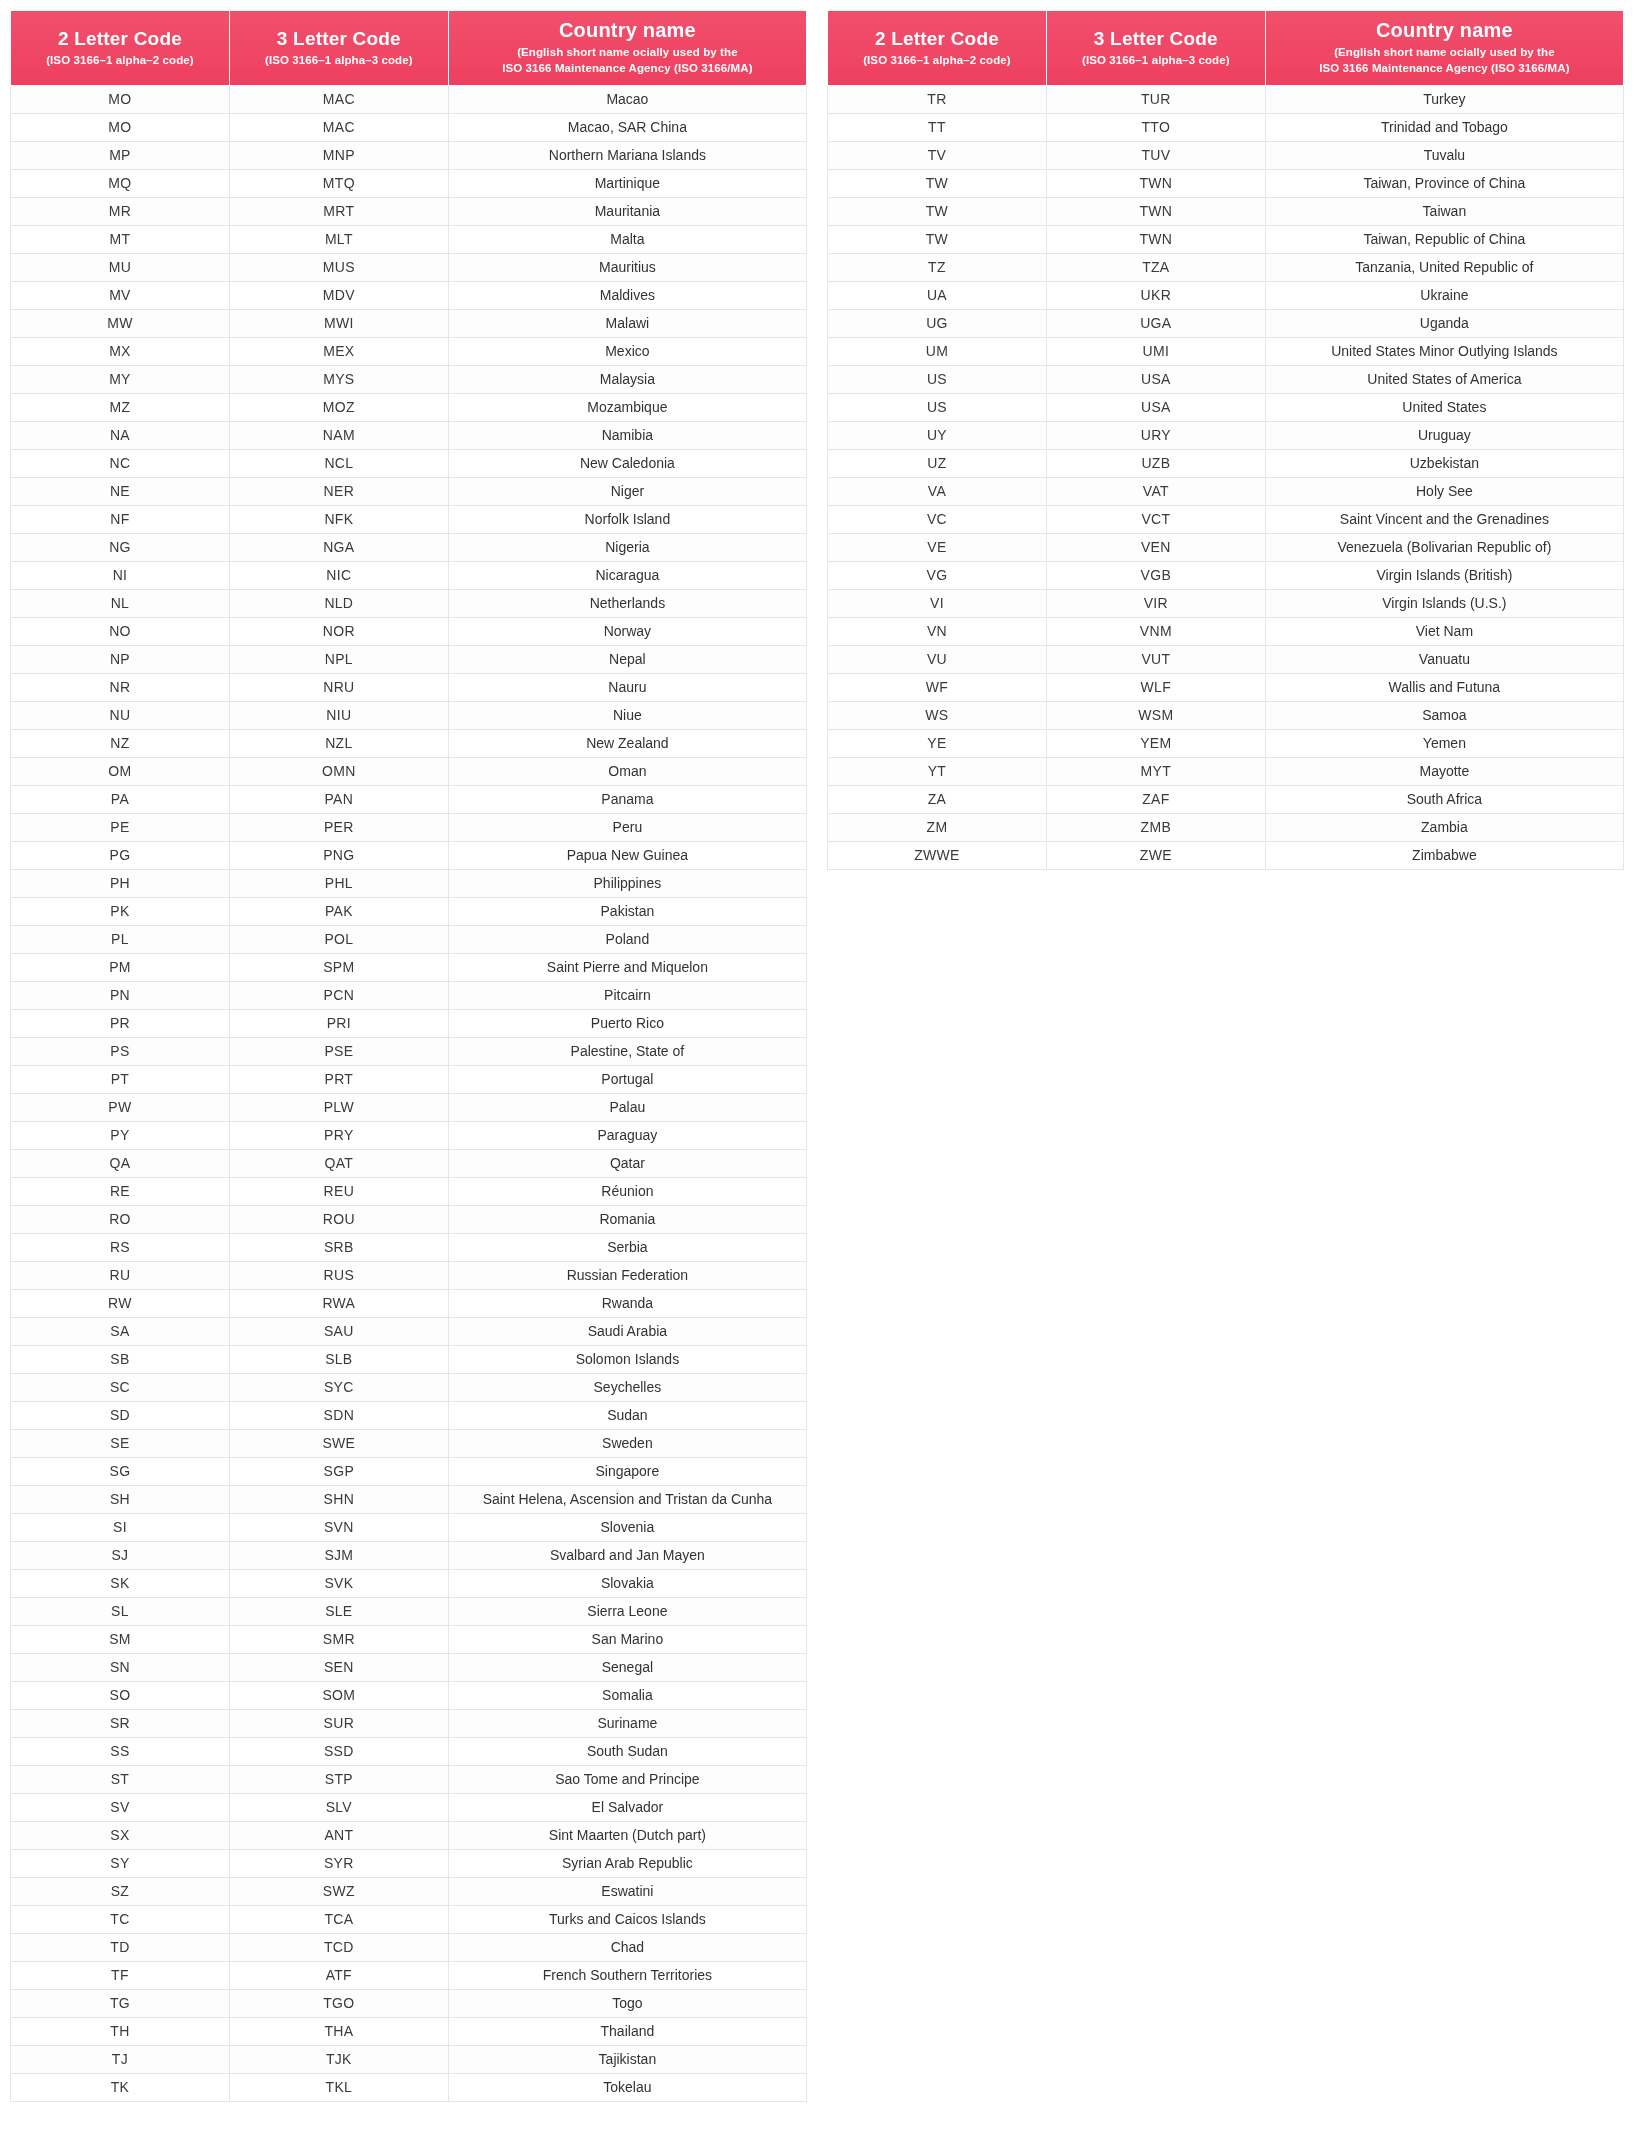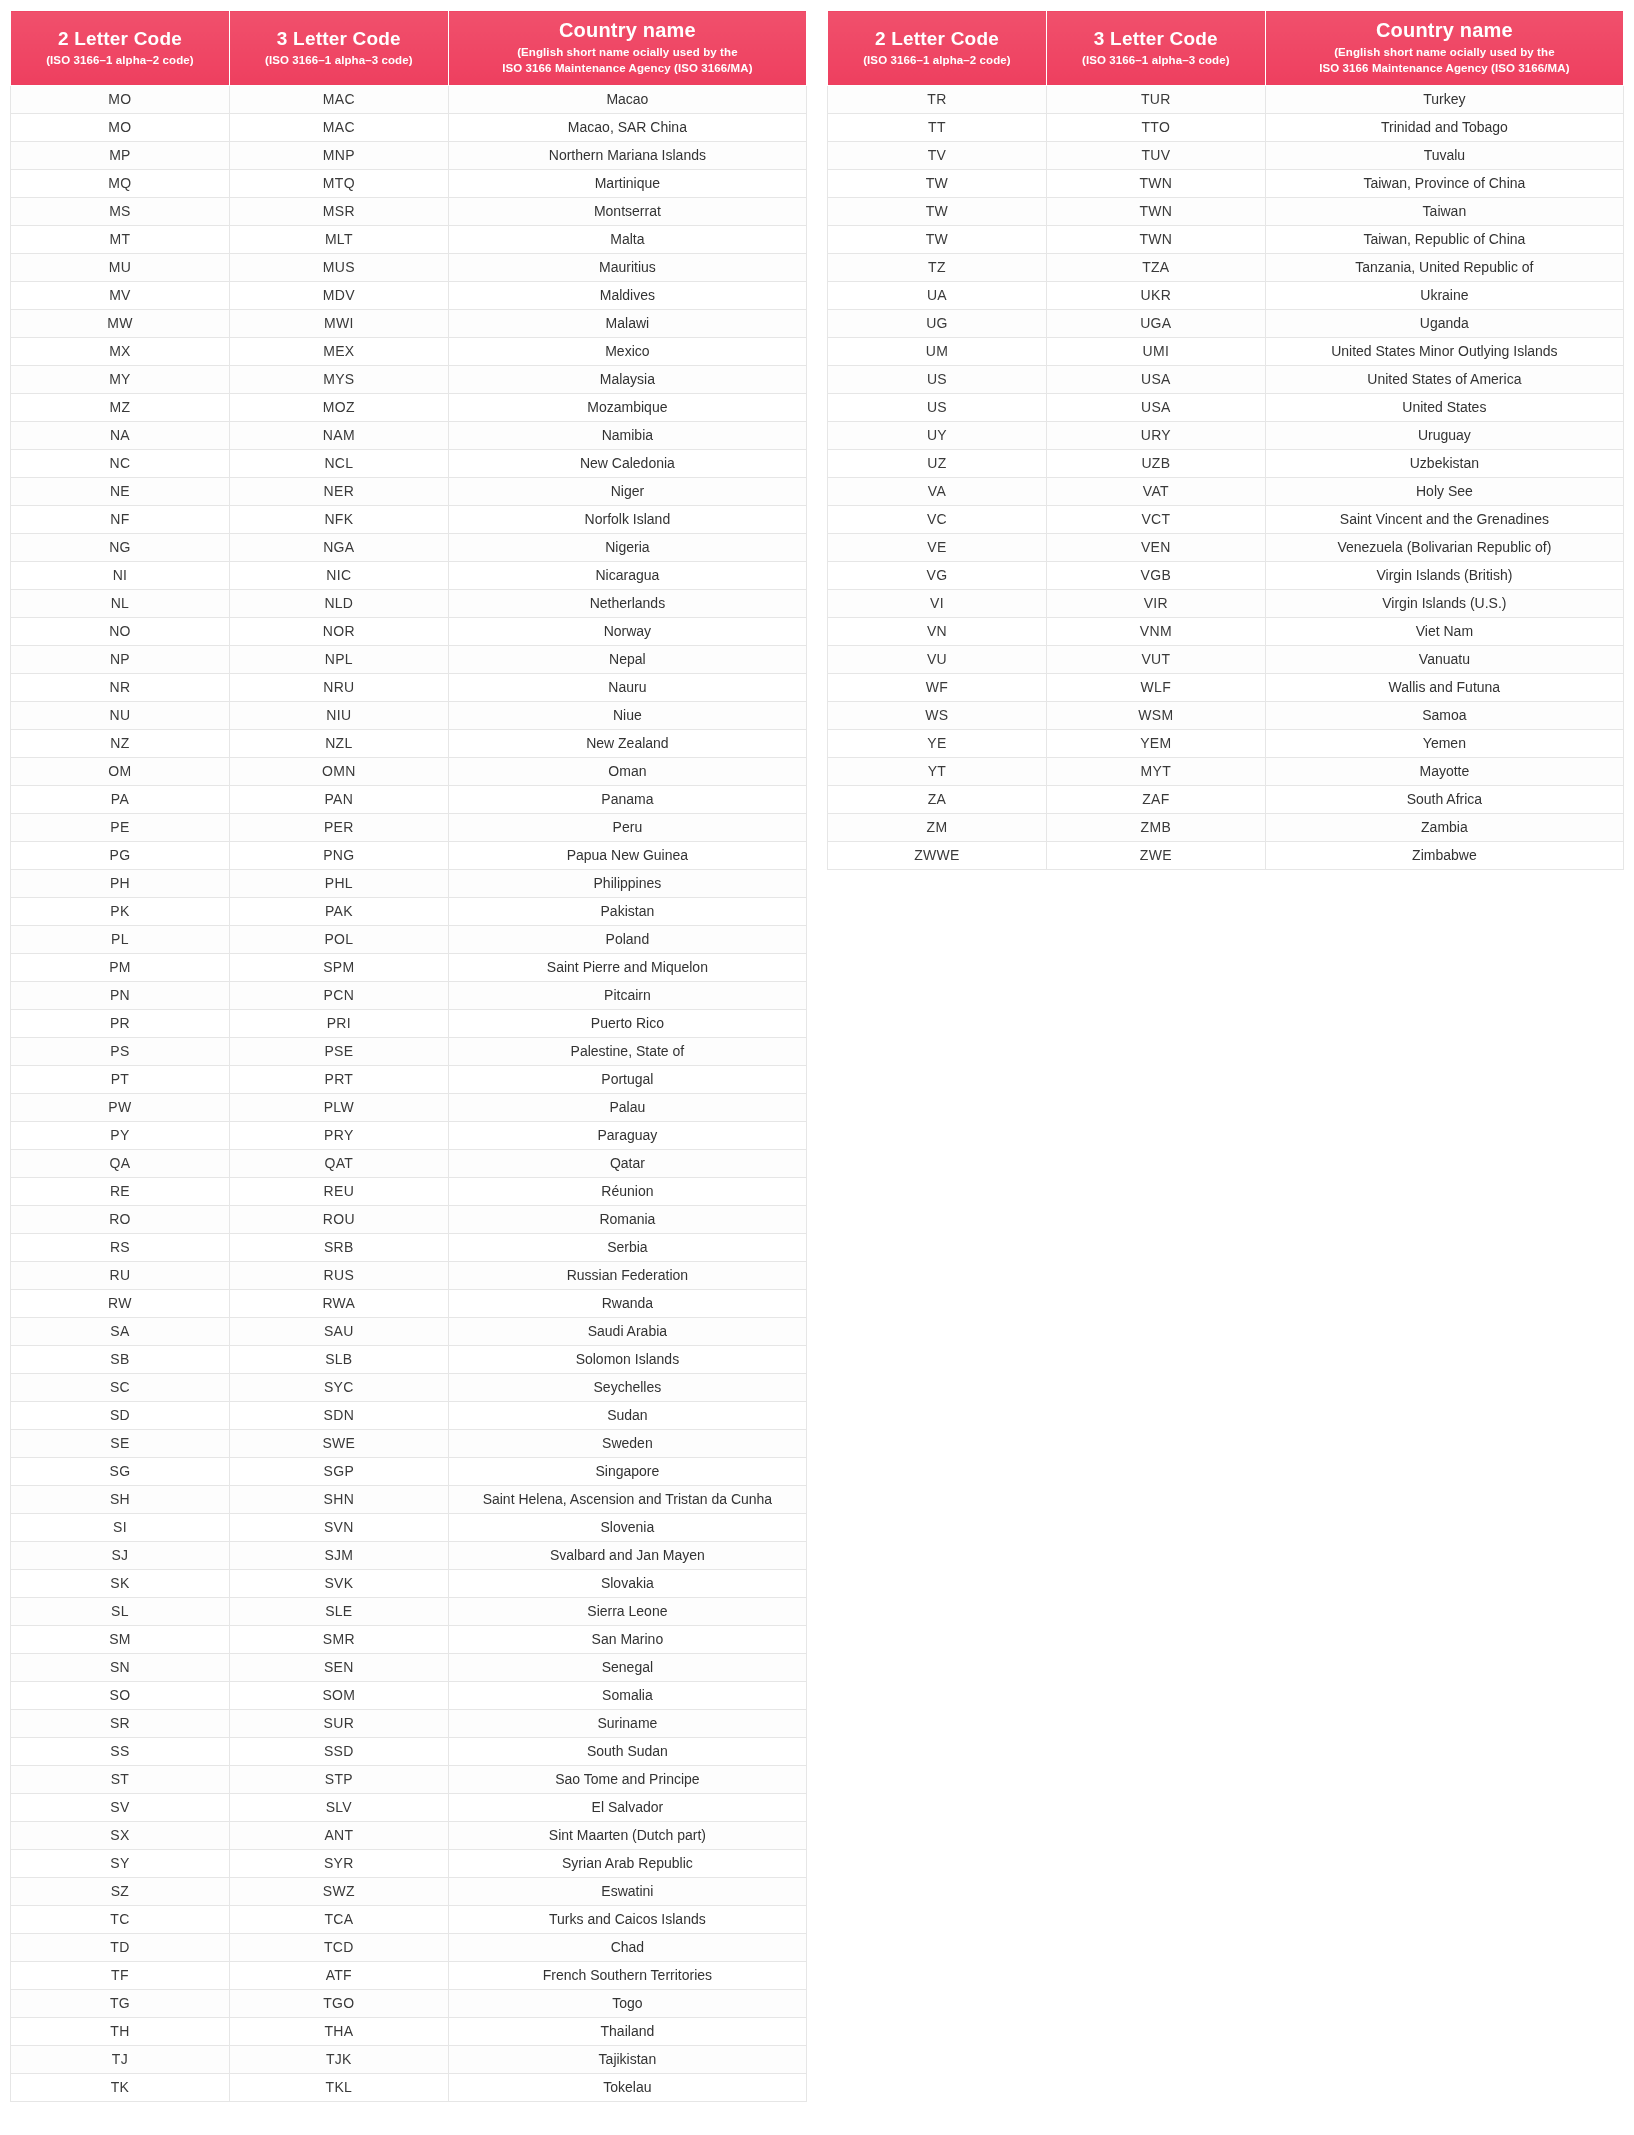--- a/index.html
+++ b/index.html
@@ -142,23 +142,23 @@
               <td class="code">MP</td>
               <td class="code">MNP</td>
               <td class="name">Northern Mariana Islands</td>
             </tr>
             <tr>
               <td class="code">MQ</td>
               <td class="code">MTQ</td>
               <td class="name">Martinique</td>
             </tr>
             <tr>
-              <td class="code">MS</td>
-              <td class="code">MSR</td>
-              <td class="name">Montserrat</td>
+              <td class="code">MR</td>
+              <td class="code">MRT</td>
+              <td class="name">Mauritania</td>
             </tr>
             <tr>
               <td class="code">MT</td>
               <td class="code">MLT</td>
               <td class="name">Malta</td>
             </tr>
             <tr>
               <td class="code">MU</td>
               <td class="code">MUS</td>
               <td class="name">Mauritius</td>

